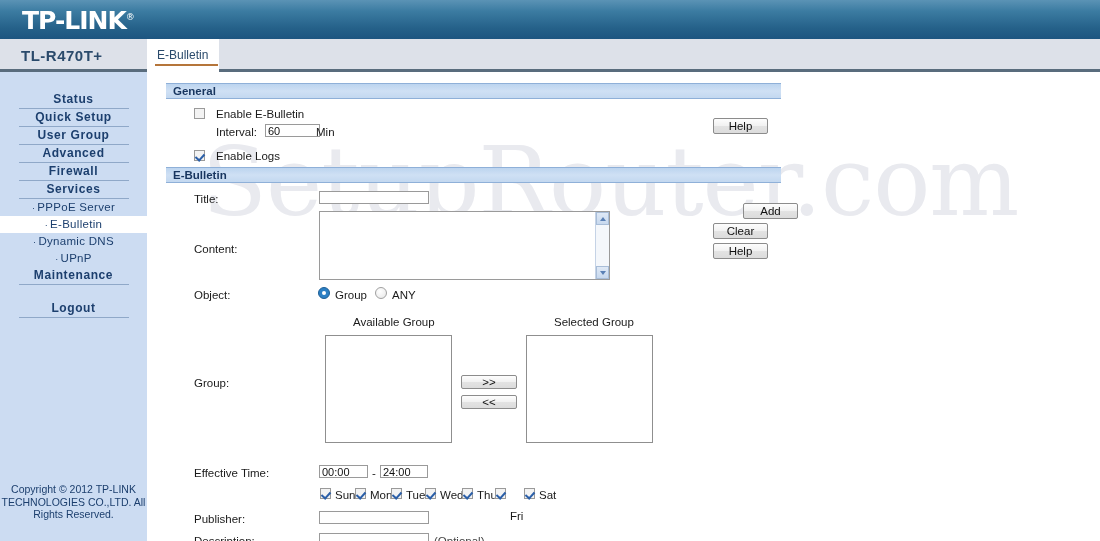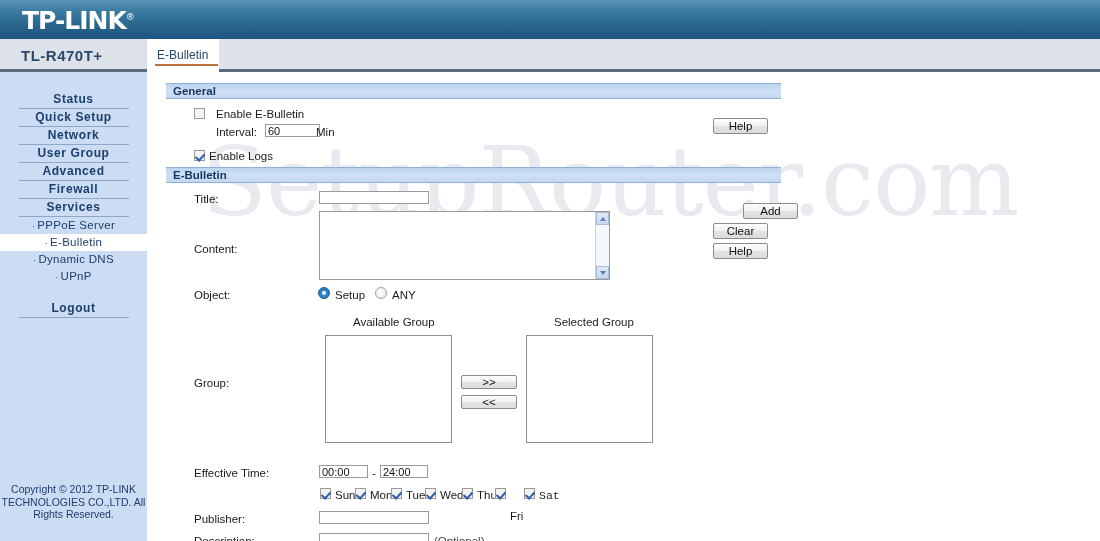--- a/index.html
+++ b/index.html
@@ -334,31 +334,31 @@
 
   <div class="tab"></div>
   <div class="tab-label">E-Bulletin</div>
   <div class="tab-underline"></div>
   <div class="tab-white-cover"></div>
 
   <div class="sidebar"></div>
   <div class="nav">
     <div class="nav-item"><span class="nm">Status</span></div>
     <div class="nav-item"><span class="nm">Quick Setup</span></div>
-    <div class="nav-item"><span class="nm">Network</span></div>
     <div class="nav-item"><span class="nm">User Group</span></div>
     <div class="nav-item"><span class="nm">Advanced</span></div>
     <div class="nav-item"><span class="nm">Firewall</span></div>
     <div class="nav-item"><span class="nm">Services</span></div>
 
     <div class="nav-sub"><span class="dot">·</span><span>PPPoE Server</span></div>
     <div class="nav-sub active"><span class="dot">·</span><span>E-Bulletin</span></div>
     <div class="nav-sub"><span class="dot">·</span><span>Dynamic DNS</span></div>
     <div class="nav-sub"><span class="dot">·</span><span>UPnP</span></div>
 
+    <div class="nav-item"><span class="nm">Maintenance</span></div>
     <div class="nav-gap"></div>
     <div class="nav-item"><span class="nm">Logout</span></div>
   </div>
   <div class="copyright">Copyright © 2012 TP-LINK TECHNOLOGIES CO.,LTD. All Rights Reserved.</div>
 
   <div class="content">
 
     <div class="watermark">SetupRouter.com</div>
 
     <div class="layer">
@@ -366,21 +366,21 @@
       <div class="section-bar" id="bar-general">General</div>
 
       <div class="cb" style="left:47px; top:36px;"></div>
       <div class="lbl" style="left:69px; top:36px;">Enable E-Bulletin</div>
 
       <div class="lbl" style="left:69px; top:54px;">Interval:</div>
       <div class="txtbox" style="left:118px; top:52px; width:55px; height:13px;">60</div>
       <div class="lbl" style="left:169px; top:54px;">Min</div>
 
       <div class="cb on" style="left:47px; top:78px;"></div>
-      <div class="lbl" style="left:62px; top:78px;">Enable Logs</div>
+      <div class="lbl" style="left:69px; top:78px;">Enable Logs</div>
 
       <div class="btn" style="left:566px; top:46px; width:55px; height:16px;">Help</div>
 
       <div class="section-bar" id="bar-ebulletin">E-Bulletin</div>
 
       <div class="lbl" style="left:47px; top:121px;">Title:</div>
       <div class="txtbox" style="left:172px; top:119px; width:110px; height:13px;"></div>
 
       <div class="lbl" style="left:47px; top:171px;">Content:</div>
       <div class="ta" style="left:172px; top:139px; width:291px; height:69px;">
@@ -389,21 +389,21 @@
               <span class="tri"></span>
             </div>
           <div class="ta-arrow down">
               <span class="tri"></span>
             </div>
         </div>
       </div>
 
       <div class="lbl" style="left:47px; top:217px;">Object:</div>
       <div class="rb on" style="left:171px; top:215px;"></div>
-      <div class="lbl" style="left:188px; top:217px;">Setup</div>
+      <div class="lbl" style="left:188px; top:217px;">Group</div>
       <div class="rb" style="left:228px; top:215px;"></div>
       <div class="lbl" style="left:245px; top:217px;">ANY</div>
 
       <div class="lbl" style="left:47px; top:305px;">Group:</div>
       <div class="lbl" style="left:206px; top:244px;">Available Group</div>
       <div class="lbl" style="left:407px; top:244px;">Selected Group</div>
 
       <div class="listbox" style="left:178px; top:263px; width:127px; height:108px;"></div>
       <div class="listbox" style="left:379px; top:263px; width:127px; height:108px;"></div>
 
@@ -421,21 +421,21 @@
       <div class="day" style="left:223px; top:417px;">Mon</div>
       <div class="cb on" style="left:244px; top:416px;"></div>
       <div class="day" style="left:259px; top:417px;">Tue</div>
       <div class="cb on" style="left:278px; top:416px;"></div>
       <div class="day" style="left:293px; top:417px;">Wed</div>
       <div class="cb on" style="left:315px; top:416px;"></div>
       <div class="day" style="left:330px; top:417px;">Thu</div>
       <div class="cb on" style="left:348px; top:416px;"></div>
       <div class="day" style="left:363px; top:438px;">Fri</div>
       <div class="cb on" style="left:377px; top:416px;"></div>
-      <div class="day" style="left:392px; top:417px;font-family:Liberation Mono, monospace;">Sat</div>
+      <div class="day" style="left:392px; top:417px;">Sat</div>
 
       <div class="lbl" style="left:47px; top:441px;">Publisher:</div>
       <div class="txtbox" style="left:172px; top:439px; width:110px; height:13px;"></div>
 
       <div class="lbl" style="left:47px; top:463px;">Description:</div>
       <div class="txtbox" style="left:172px; top:461px; width:110px; height:13px;"></div>
       <div class="lbl" style="left:287px; top:463px; color:#444;">(Optional)</div>
 
       <div class="btn" style="left:566px; top:131px; width:55px; height:16px;margin-left:30px;">Add</div>
       <div class="btn" style="left:566px; top:151px; width:55px; height:16px;">Clear</div>

